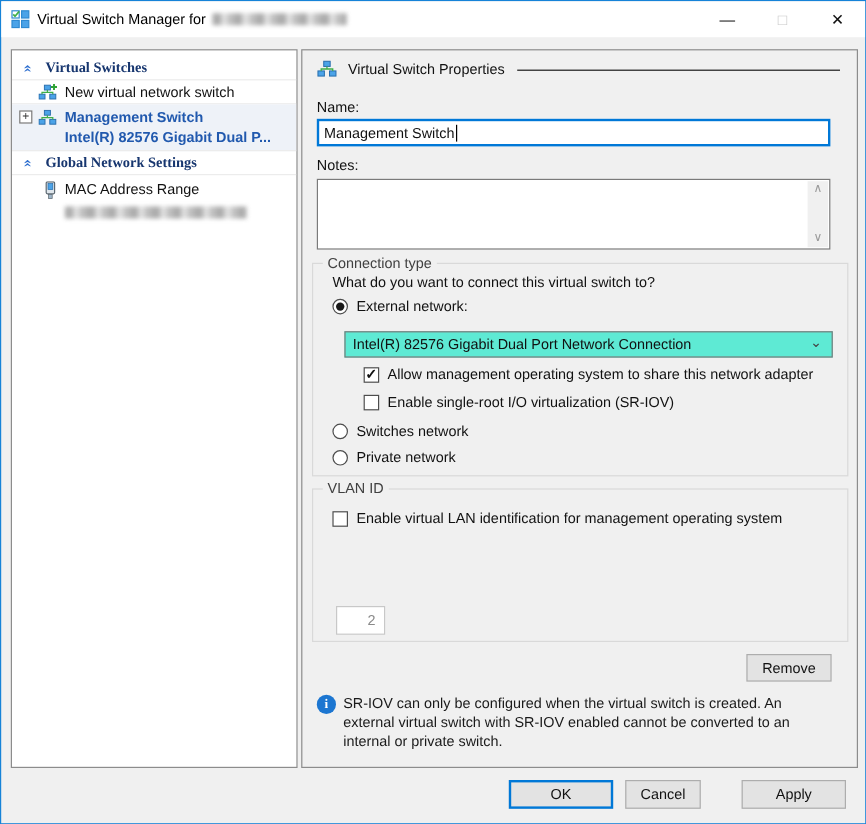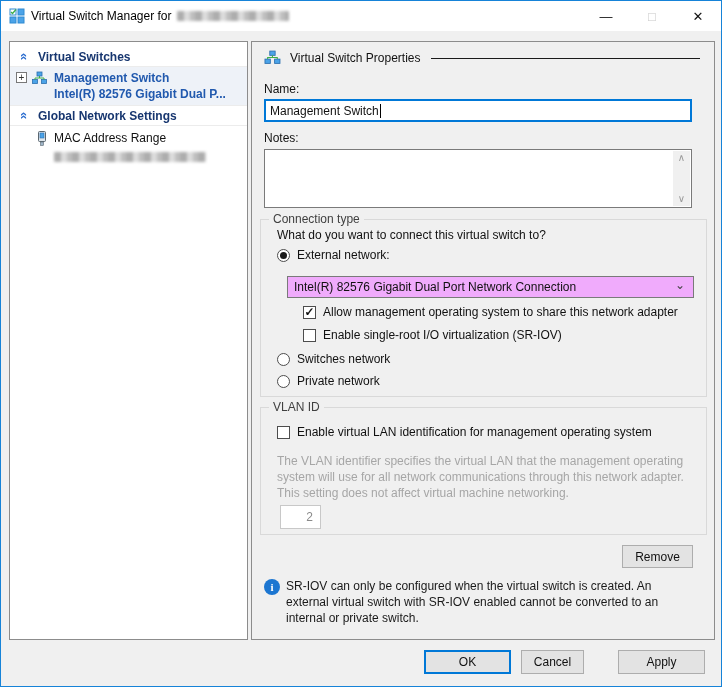--- a/index.html
+++ b/index.html
@@ -19,21 +19,21 @@
     background:repeating-linear-gradient(90deg,#9f9f9f 0 7px,#d6d6d6 7px 13px,#b4b4b4 13px 18px);
     filter:blur(1.6px); opacity:.85; }
   
   .left-panel { position:absolute; left:8px; top:40px; width:239px; height:599px; background:#fff;
     border:1px solid #8c8c8c; overflow:hidden; }
   .right-panel { position:absolute; left:250px; top:40px; width:464px; height:599px; background:#f0f0f0;
     border:1px solid #8c8c8c; }
   
   .tree-row { display:flex; align-items:center; height:20px; border-bottom:1px solid #ececec; }
   .tree-row.first { margin-top:5px; }
-  .tree-header { font-weight:bold; color:#17366f; }
+  .tree-header { font-weight:bold; color:#17366f;font-family:Liberation Serif, serif; }
   .chev-dbl { display:inline-block; width:16px; margin-left:6px; color:#2e6fd0; font-weight:bold; font-size:13px;
     transform:rotate(90deg); text-align:center; }
   .tree-header-label { margin-left:6px; }
   .tree-item-label { margin-left:6px; }
   .tree-icon { width:16px; height:14px; margin-left:22px; flex:0 0 auto; }
   .sel-block { background:#eef2f8; border-bottom:1px solid #ececec; padding:2px 0 3px 0; }
   .sel-row { display:flex; align-items:center; height:17px; }
   .expandbox { width:11px; height:11px; border:1px solid #787878; background:#fff; margin-left:6px;
     font-size:10px; line-height:9px; text-align:center; color:#333; flex:0 0 auto; }
   .sel-row .tree-icon { margin-left:5px; }
@@ -57,21 +57,21 @@
   .group { position:absolute; border:1px solid #d9d9d9; }
   .group-legend { position:absolute; top:-8px; left:8px; background:#f0f0f0; padding:0 4px; color:#404040; }
   .conn-group { left:8px; top:177px; width:447px; height:178px; }
   .vlan-group { left:8px; top:365px; width:447px; height:128px; }
   .ctl-row { position:absolute; display:flex; align-items:center; }
   .radio { width:13px; height:13px; border:1px solid #4d4d4d; border-radius:50%; background:#fff; position:relative; flex:0 0 auto; }
   .radio.sel::after { content:''; position:absolute; inset:2px; background:#1a1a1a; border-radius:50%; }
   .cb { width:13px; height:13px; border:1px solid #4d4d4d; background:#fff; font-size:12px; line-height:11px;
     text-align:center; color:#111; flex:0 0 auto; font-weight:bold; }
   .ctl-label { margin-left:7px; white-space:nowrap; }
-  .select { position:absolute; left:26px; top:56px; width:407px; height:22px; background:#f0abfc;
+  .select { position:absolute; left:26px; top:56px; width:407px; height:22px; background:#5eead4;
     border:1px solid #7a7a7a; display:flex; align-items:center; padding:0 8px 0 6px; }
   .select .sel-text { flex:1; white-space:nowrap; overflow:hidden; }
   .select .chev { color:#444; font-size:12px; margin-top:-4px; }
   .vlan-desc { position:absolute; left:16px; top:45px; width:408px; color:#a6a6a6; line-height:16px; }
   .vlan-input { position:absolute; left:19px; top:97px; width:41px; height:24px; background:#fff;
     border:1px solid #c8c8c8; color:#8a8a8a; text-align:right; padding:4px 7px 0 0; }
   
   .btn { background:#e3e3e3; border:1px solid #adadad; text-align:right; font-size:12px;
     display:flex; align-items:center; justify-content:center; }
   .remove-btn { position:absolute; left:370px; top:503px; width:71px; height:23px; }
@@ -111,20 +111,30 @@
     </div>
   </div>
 
   <div class="left-panel">
 
     <div class="tree-row first tree-header">
       <span class="chev-dbl">«</span>
       <span class="tree-header-label">Virtual Switches</span>
     </div>
 
+    <div class="tree-row">
+      <svg class="tree-icon" viewBox="0 0 16 14">
+        <rect x="5" y="1" width="5" height="4" fill="#4ba3e8" stroke="#2a6fae" stroke-width="0.8"></rect>
+        <rect x="0.5" y="8.5" width="5" height="4" fill="#4ba3e8" stroke="#2a6fae" stroke-width="0.8"></rect>
+        <rect x="9.5" y="8.5" width="5" height="4" fill="#4ba3e8" stroke="#2a6fae" stroke-width="0.8"></rect>
+        <path d="M7.5 5 v2 M3 8.5 V7 h9 v1.5" stroke="#3fae49" fill="none"></path>
+        <path d="M13 0 v5 M10.5 2.5 h5" stroke="#2ea335" stroke-width="1.6"></path>
+      </svg>
+      <span class="tree-item-label">New virtual network switch</span>
+    </div>
 
     <div class="sel-block">
       <div class="sel-row">
         <span class="expandbox">+</span>
         <svg class="tree-icon" viewBox="0 0 16 14">
           <rect x="5" y="1" width="5" height="4" fill="#4ba3e8" stroke="#2a6fae" stroke-width="0.8"></rect>
           <rect x="0.5" y="8.5" width="5" height="4" fill="#4ba3e8" stroke="#2a6fae" stroke-width="0.8"></rect>
           <rect x="9.5" y="8.5" width="5" height="4" fill="#4ba3e8" stroke="#2a6fae" stroke-width="0.8"></rect>
           <path d="M7.5 5 v2 M3 8.5 V7 h9 v1.5" stroke="#3fae49" fill="none"></path>
         </svg>
@@ -220,21 +230,20 @@
     </div>
 
     <div class="group vlan-group">
       <span class="group-legend">VLAN ID</span>
 
       <div class="ctl-row" style="left:16px; top:17px;">
         <div class="cb"></div>
         <span class="ctl-label">Enable virtual LAN identification for management operating system</span>
       </div>
 
-      <div class="vlan-desc">The VLAN identifier specifies the virtual LAN that the management operating system will use for all network communications through this network adapter. This setting does not affect virtual machine networking.</div>
 
       <div class="vlan-input">
         <span>2</span>
       </div>
     </div>
 
     <div class="btn remove-btn">
       <span>Remove</span>
     </div>
 

